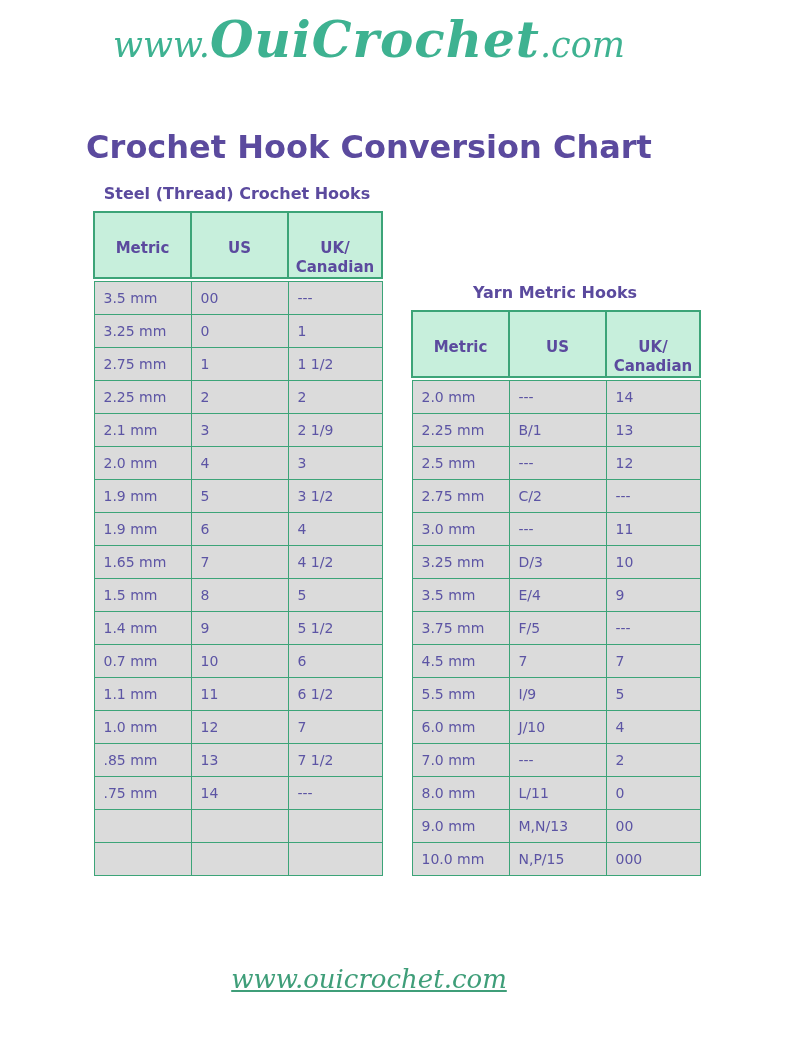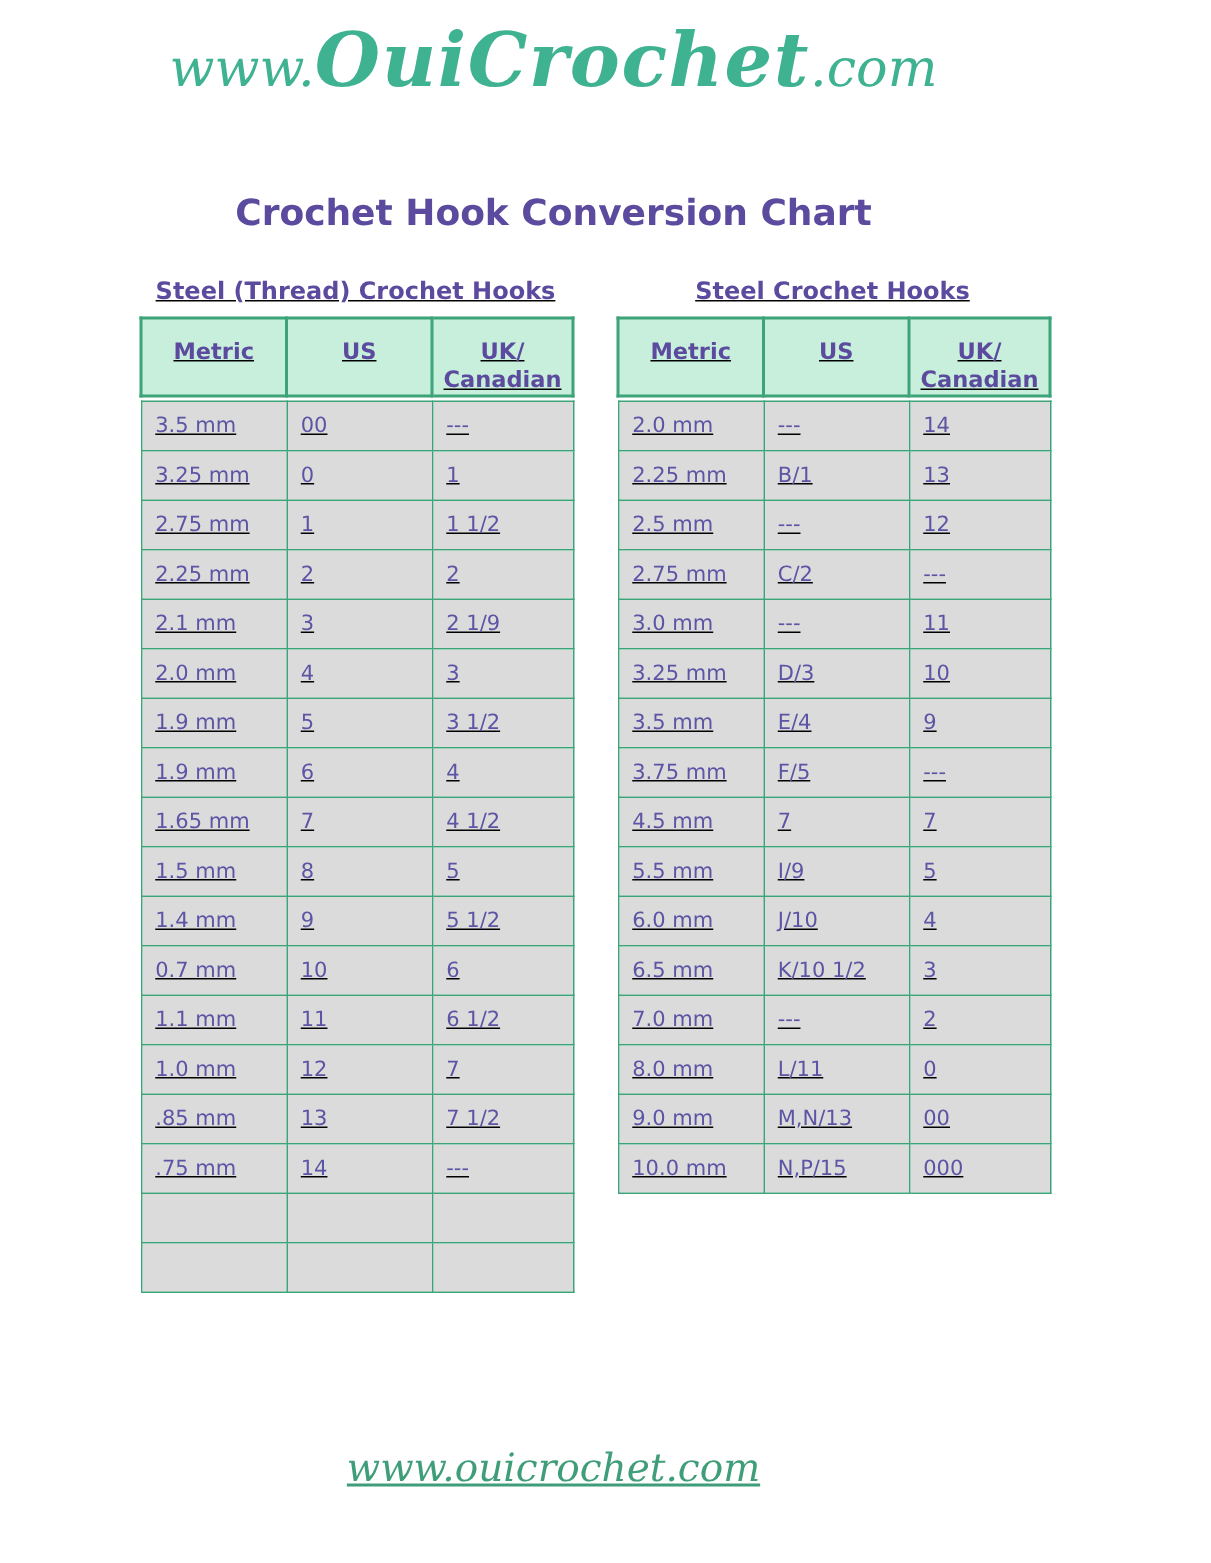--- a/index.html
+++ b/index.html
@@ -29,34 +29,33 @@
   .logo-www, .logo-com { font-size: 35px; }
   .logo-brand { font-size: 50px; font-weight: bold; letter-spacing: 1px; }
 
   
   .title {
     position: absolute;
     top: 128px;
     left: 0;
     width: 100%;
     text-align: center;
-    font-size: 24px;
+    font-size: 32px;
     font-weight: bold;
     color: #5b4a9e;
   }
 
   
   .charts {
     position: absolute;
     top: 184px;
     left: 93px;
     width: 606px;
     display: flex;
-    align-items: flex-start;
-    text-decoration: underline;
+    align-items: flex-end;
   }
   .chart-col { width: 288px; }
   .section-title {
     height: 27px;
     text-align: center;
     font-size: 16px;
     font-weight: bold;
     color: #5b4a9e;
     white-space: nowrap;
   }
@@ -77,21 +76,21 @@
 
   table.conv th {
     height: 51px;
     background: #c7efdc;
     border: 2px solid #3ca478;
     color: #5b4a9e;
     font-size: 15px;
     font-weight: bold;
     text-align: center;
     vertical-align: top;
-    padding-top: 12px;
+    padding-top: 26px;
     white-space: pre-line;
     line-height: 19px;
   }
   table.conv tr.spacer td {
     height: 3px;
     border: none;
     background: #ffffff;
     padding: 0;
   }
   table.conv tbody td {
@@ -247,21 +246,21 @@
               <td></td>
               <td></td>
             </tr>
           </tbody>
       </table>
     </div>
 
     <div class="divider"></div>
 
     <div class="chart-col">
-      <h2 class="section-title">Steel Crochet Hooks</h2>
+      <h2 class="section-title">Yarn Metric Hooks</h2>
       <table class="conv">
         <colgroup>
             <col class="c1">
             <col class="c2">
             <col class="c3">
           </colgroup>
         <thead>
             <tr>
               <th>Metric</th>
               <th>US</th>
@@ -322,25 +321,20 @@
               <td>5.5 mm</td>
               <td>I/9</td>
               <td>5</td>
             </tr>
             <tr>
               <td>6.0 mm</td>
               <td>J/10</td>
               <td>4</td>
             </tr>
             <tr>
-              <td>6.5 mm</td>
-              <td>K/10 1/2</td>
-              <td>3</td>
-            </tr>
-            <tr>
               <td>7.0 mm</td>
               <td>---</td>
               <td>2</td>
             </tr>
             <tr>
               <td>8.0 mm</td>
               <td>L/11</td>
               <td>0</td>
             </tr>
             <tr>

